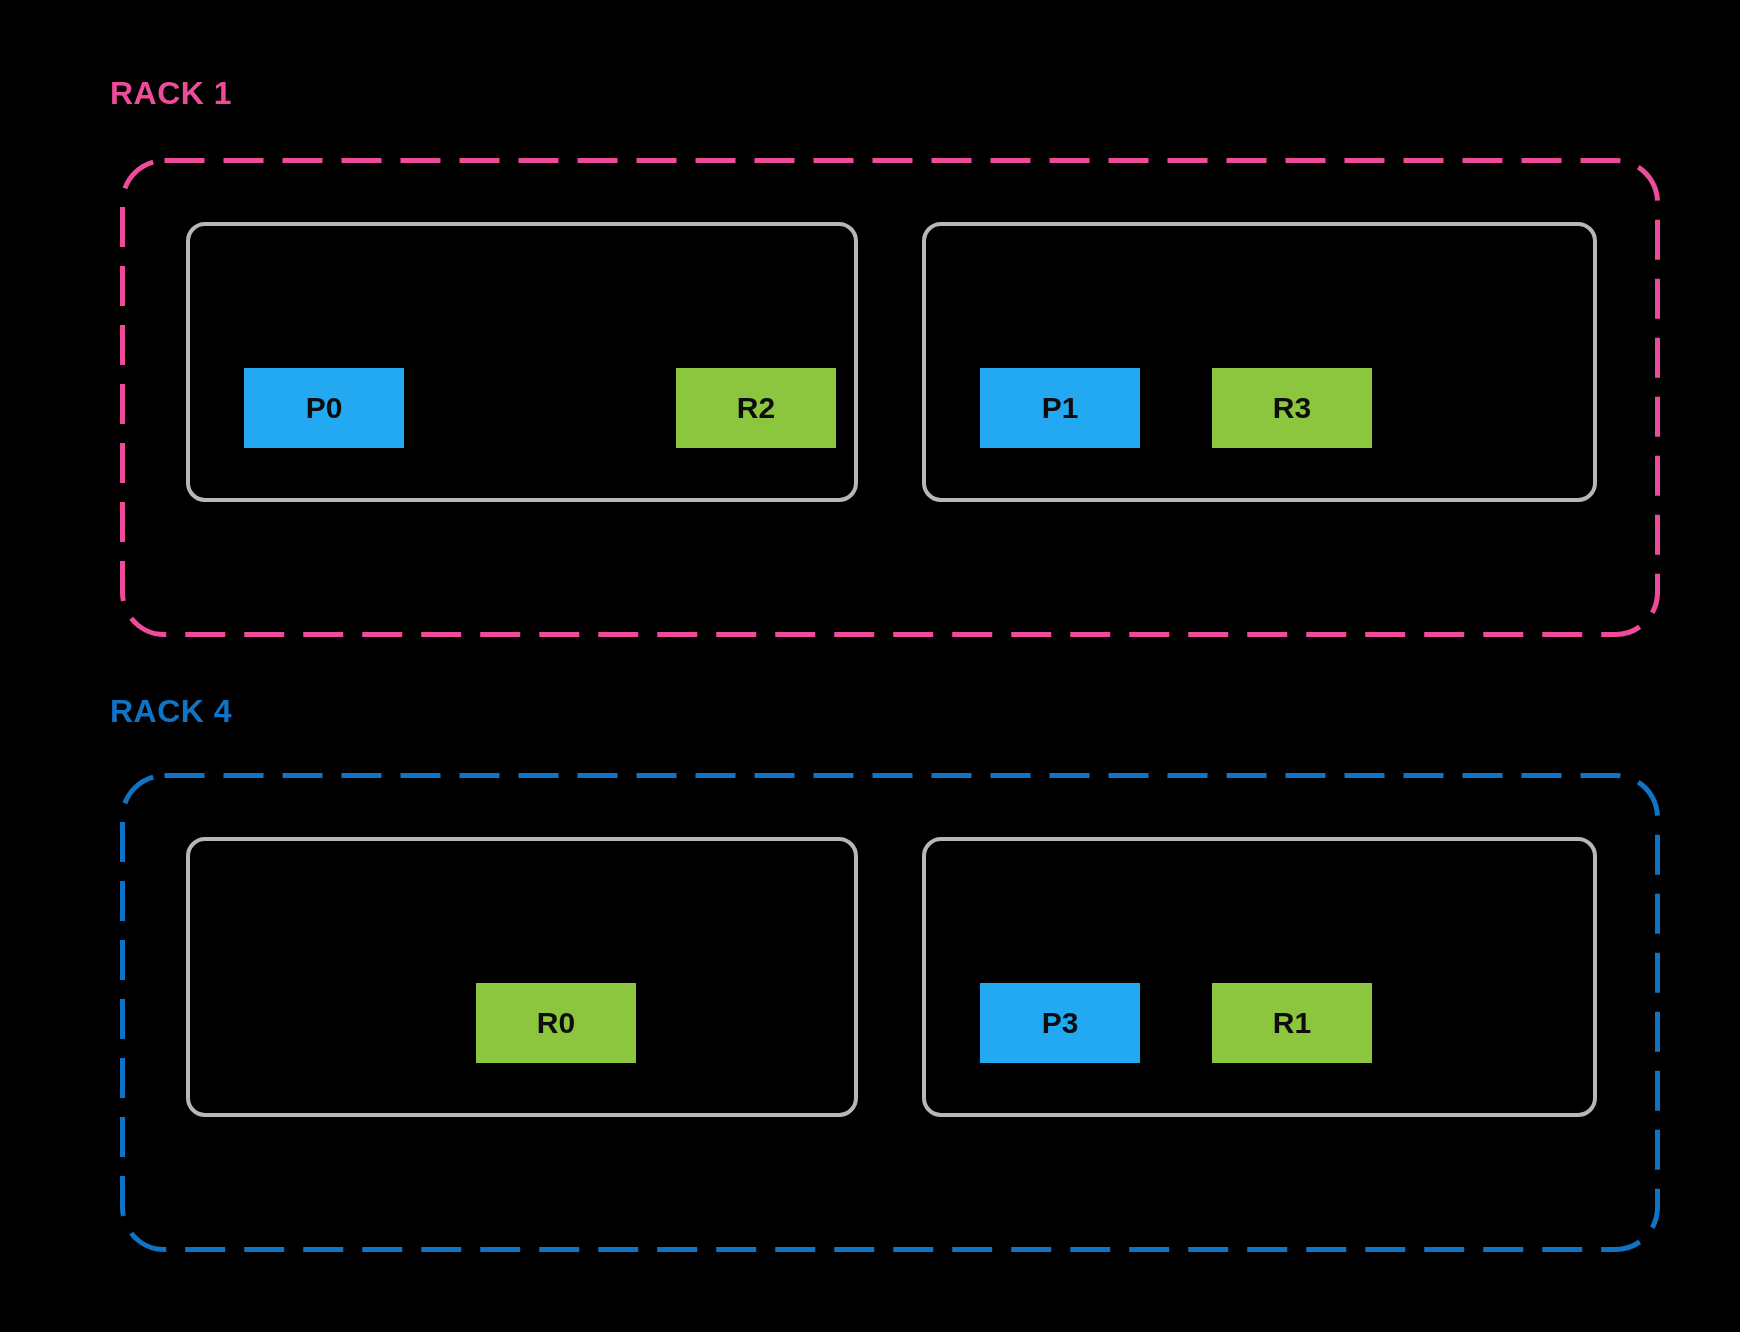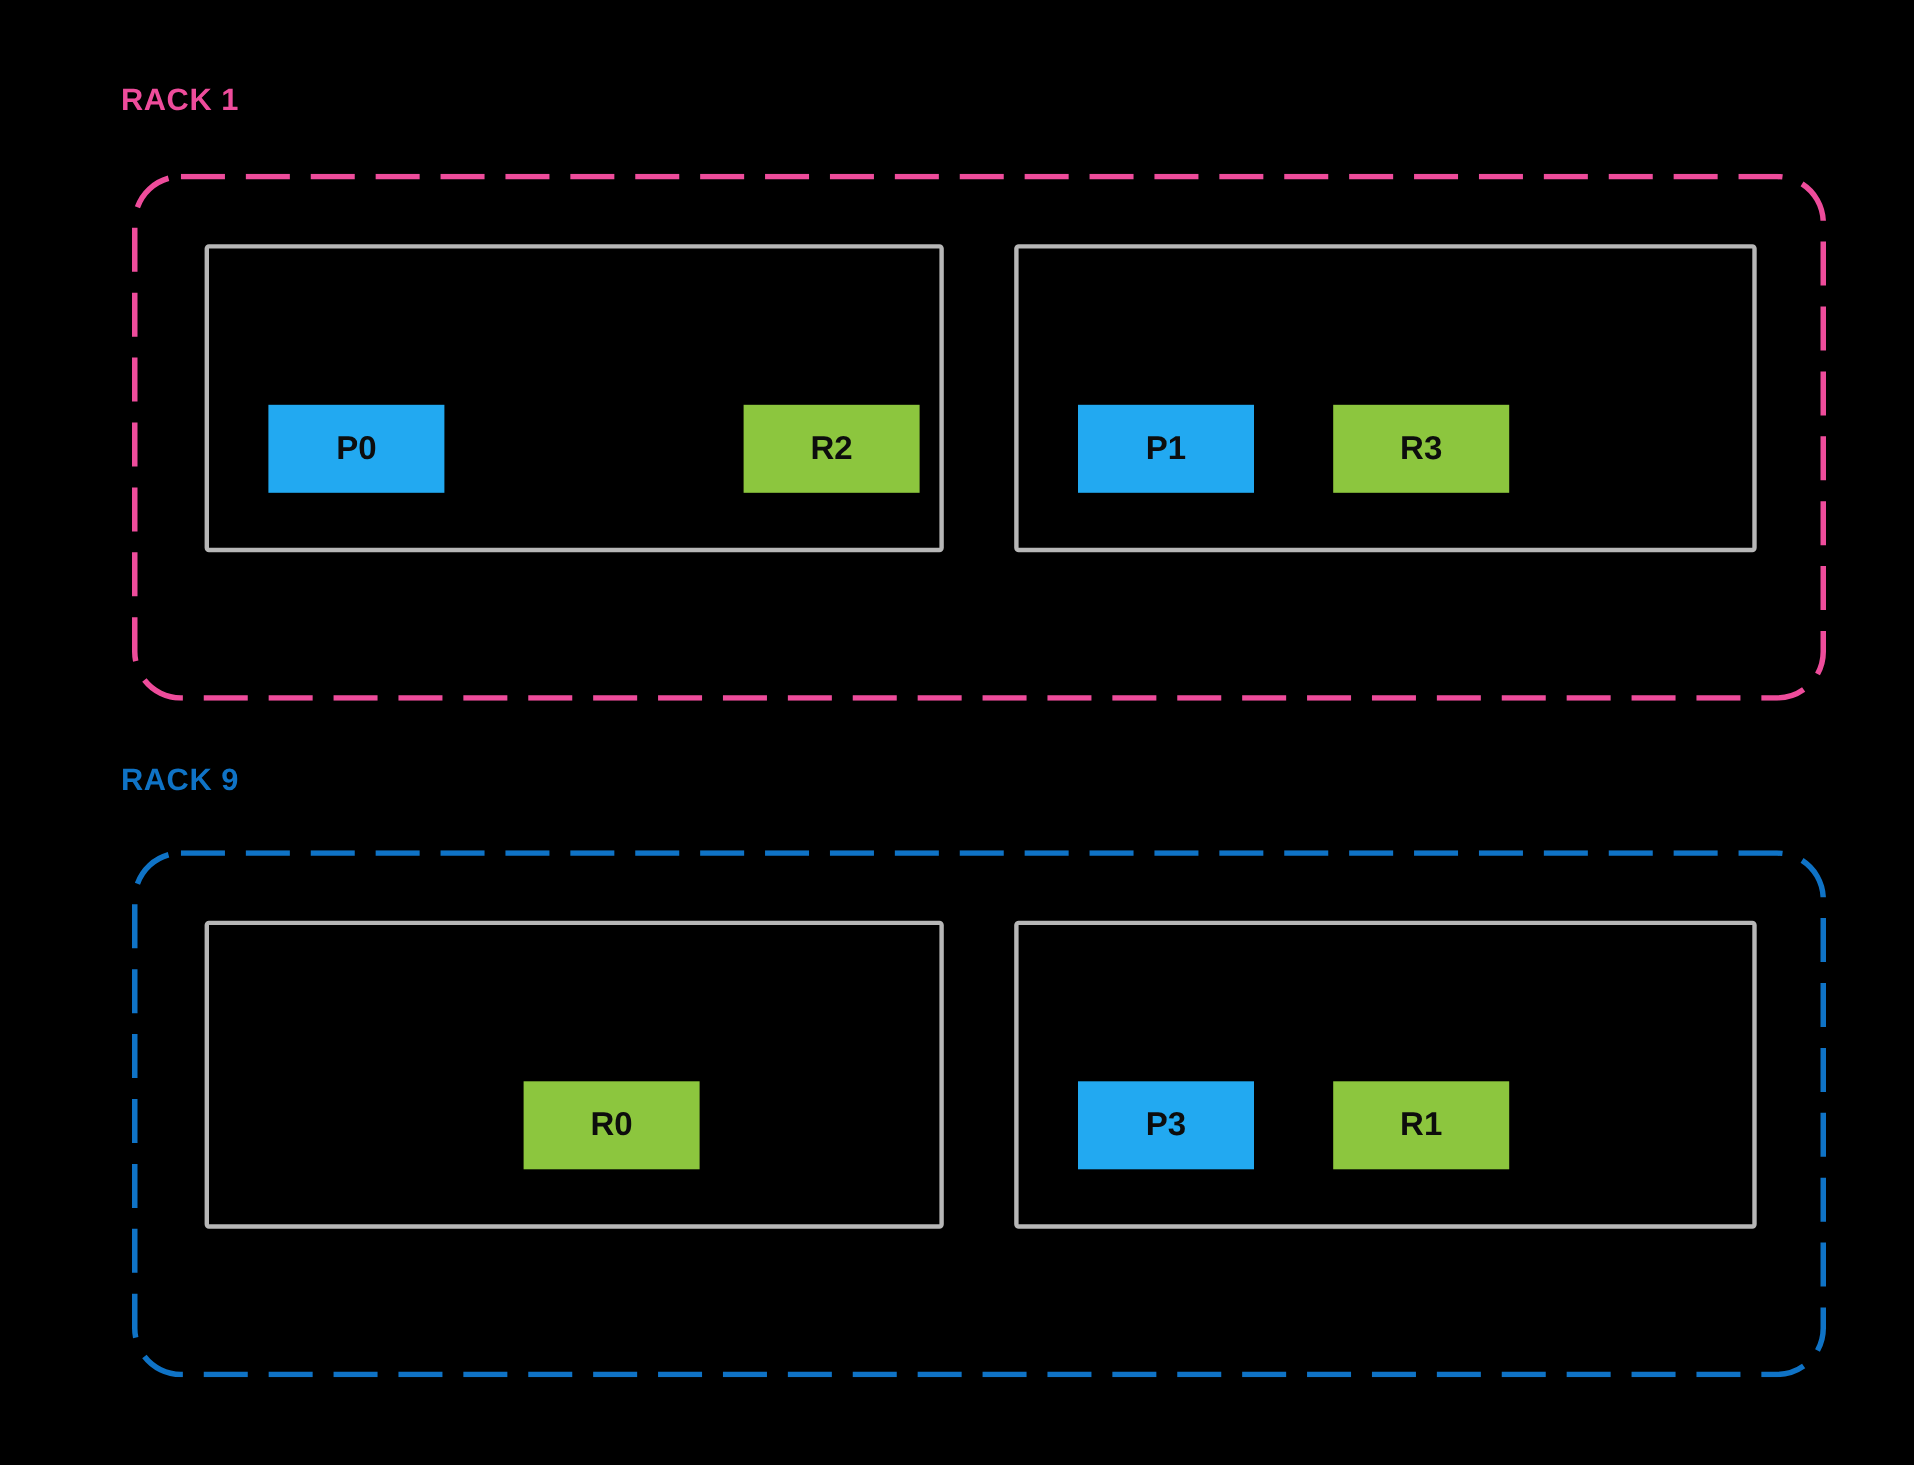--- a/index.html
+++ b/index.html
@@ -12,33 +12,33 @@
     --block-text:#0D0D0D;
   }
   *{margin:0;padding:0;box-sizing:border-box;}
   html,body{background:var(--background);}
   body{
     width:1740px;height:1332px;position:relative;overflow:hidden;
     font-family:"Liberation Sans","DejaVu Sans",sans-serif;
   }
   .rack-label{
     position:absolute;left:110px;
-    font-size:28px;font-weight:700;letter-spacing:.5px;line-height:1.1;
+    font-size:32px;font-weight:700;letter-spacing:.5px;line-height:1.1;
   }
   .rack-label.rack1{top:76px;color:var(--rack1-accent);}
   .rack-label.rack2{top:694px;color:var(--rack2-accent);}
   .rack-border{position:absolute;left:120px;width:1540px;height:479px;display:block;}
   .rack-border.rack1{top:158px;}
   .rack-border.rack2{top:773px;}
   .rack-border rect{fill:none;stroke-width:5;stroke-dasharray:40 19;}
   .rack-border.rack1 rect{stroke:var(--rack1-accent);}
   .rack-border.rack2 rect{stroke:var(--rack2-accent);}
   .host{
     position:absolute;height:280px;
-    border:4px solid var(--host-border);border-radius:4px;
+    border:4px solid var(--host-border);border-radius:19px;
     background:transparent;
   }
   .host.h1{left:186px;width:672px;}
   .host.h2{left:922px;width:675px;padding-left:20px;}
   .host.row1{top:222px;}
   .host.row2{top:837px;}
   .block{
     position:absolute;top:142px;width:160px;height:80px;
     display:flex;align-items:center;justify-content:center;
     font-size:30px;font-weight:700;color:var(--block-text);
@@ -66,21 +66,21 @@
       <div class="block replica pos3">R2</div>
     </div>
 
     <div class="host h2 row1">
       <div class="block primary pos1">P1</div>
       <div class="block replica pos2">R3</div>
     </div>
   </section>
 
   <section>
-    <div class="rack-label rack2">RACK 9</div>
+    <div class="rack-label rack2">RACK 4</div>
 
     <svg class="rack-border rack2" viewBox="0 0 1540 479" xmlns="http://www.w3.org/2000/svg" aria-hidden="true">
       <rect x="2.5" y="2.5" width="1535" height="474" rx="42" ry="42"></rect>
     </svg>
 
     <div class="host h1 row2">
       <div class="block replica pos2">R0</div>
     </div>
 
     <div class="host h2 row2">

